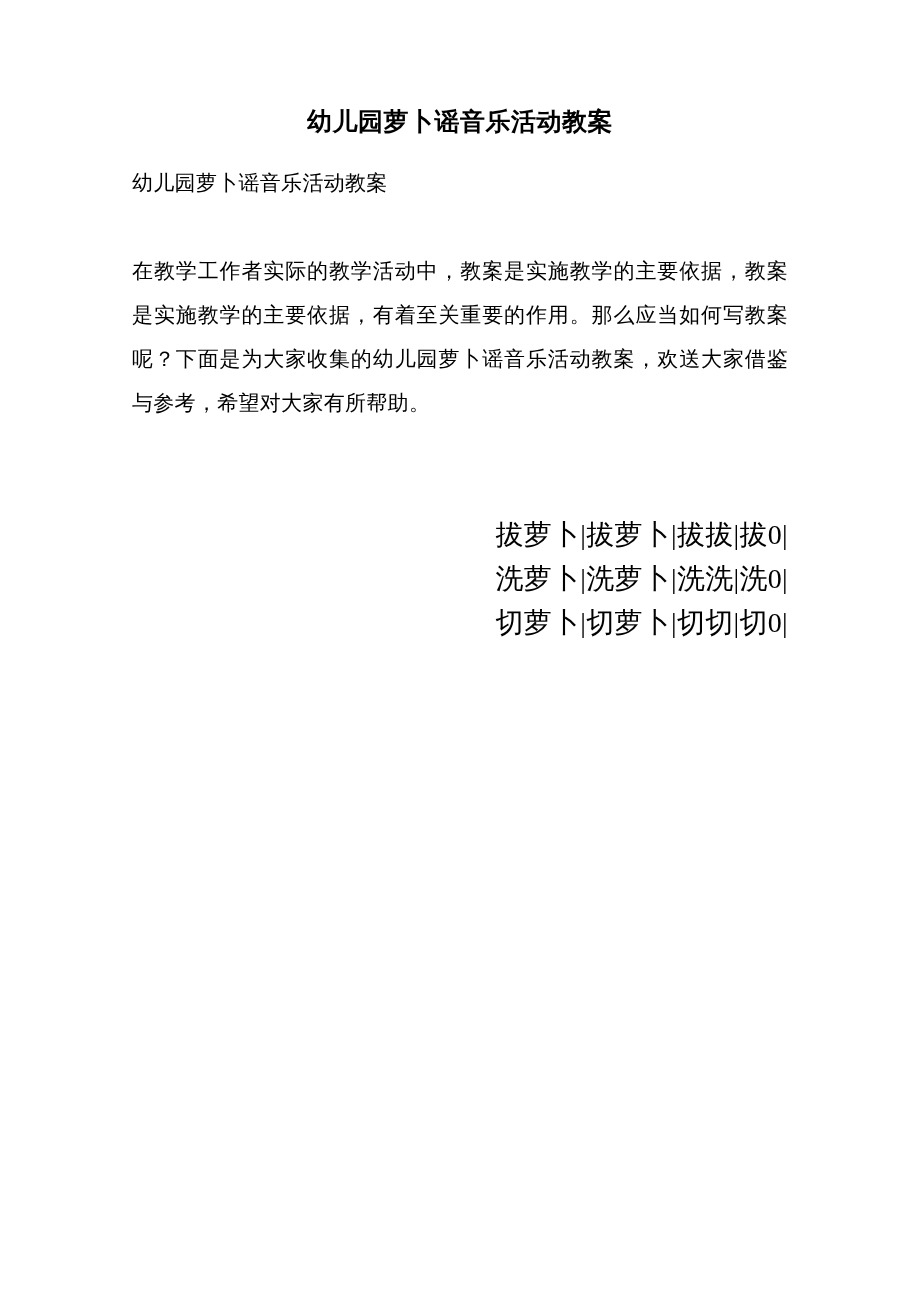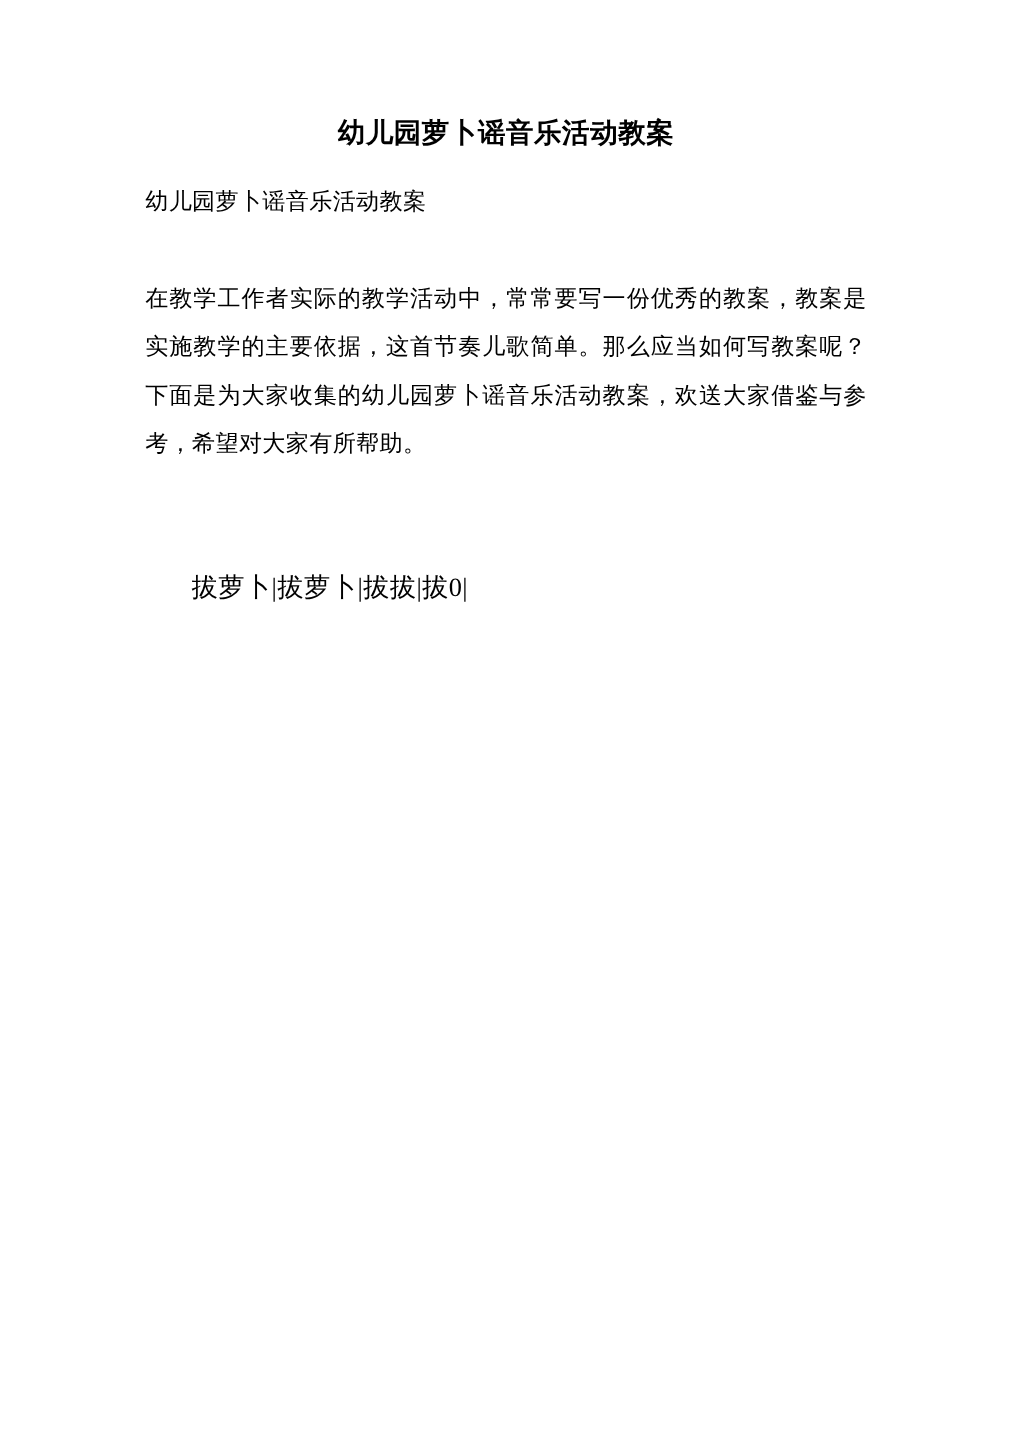--- a/index.html
+++ b/index.html
@@ -35,41 +35,44 @@
     font-size: 21px;
     line-height: 44px;
     text-align: justify;
     margin: 0;
     letter-spacing: 0.3px;
   }
   .spacer {
     height: 44px;
   }
   .indent-line {
-    font-size: 24px;
+    font-size: 28px;
     line-height: 44px;
     margin: 0;
     padding-left: 42px;
     letter-spacing: 0.3px;
+    text-align: right;
   }
 </style>
 </head>
 <body>
 
 <div class="page">
 
   <h1 class="doc-title">幼儿园萝卜谣音乐活动教案</h1>
 
   <p class="para">幼儿园萝卜谣音乐活动教案</p>
 
   <div class="spacer"></div>
 
-  <p class="para">在教学工作者实际的教学活动中，常常要写一份优秀的教案，教案是实施教学的主要依据，这首节奏儿歌简单。那么应当如何写教案呢？下面是为大家收集的幼儿园萝卜谣音乐活动教案，欢送大家借鉴与参考，希望对大家有所帮助。</p>
+  <p class="para">在教学工作者实际的教学活动中，教案是实施教学的主要依据，教案是实施教学的主要依据，有着至关重要的作用。那么应当如何写教案呢？下面是为大家收集的幼儿园萝卜谣音乐活动教案，欢送大家借鉴与参考，希望对大家有所帮助。</p>
 
   <div class="spacer"></div>
 
 
   <div class="spacer"></div>
 
 
   <p class="indent-line">拔萝卜|拔萝卜|拔拔|拔0|</p>
+  <p class="indent-line">洗萝卜|洗萝卜|洗洗|洗0|</p>
+  <p class="indent-line">切萝卜|切萝卜|切切|切0|</p>
 
 </div>
 
 </body></html>

